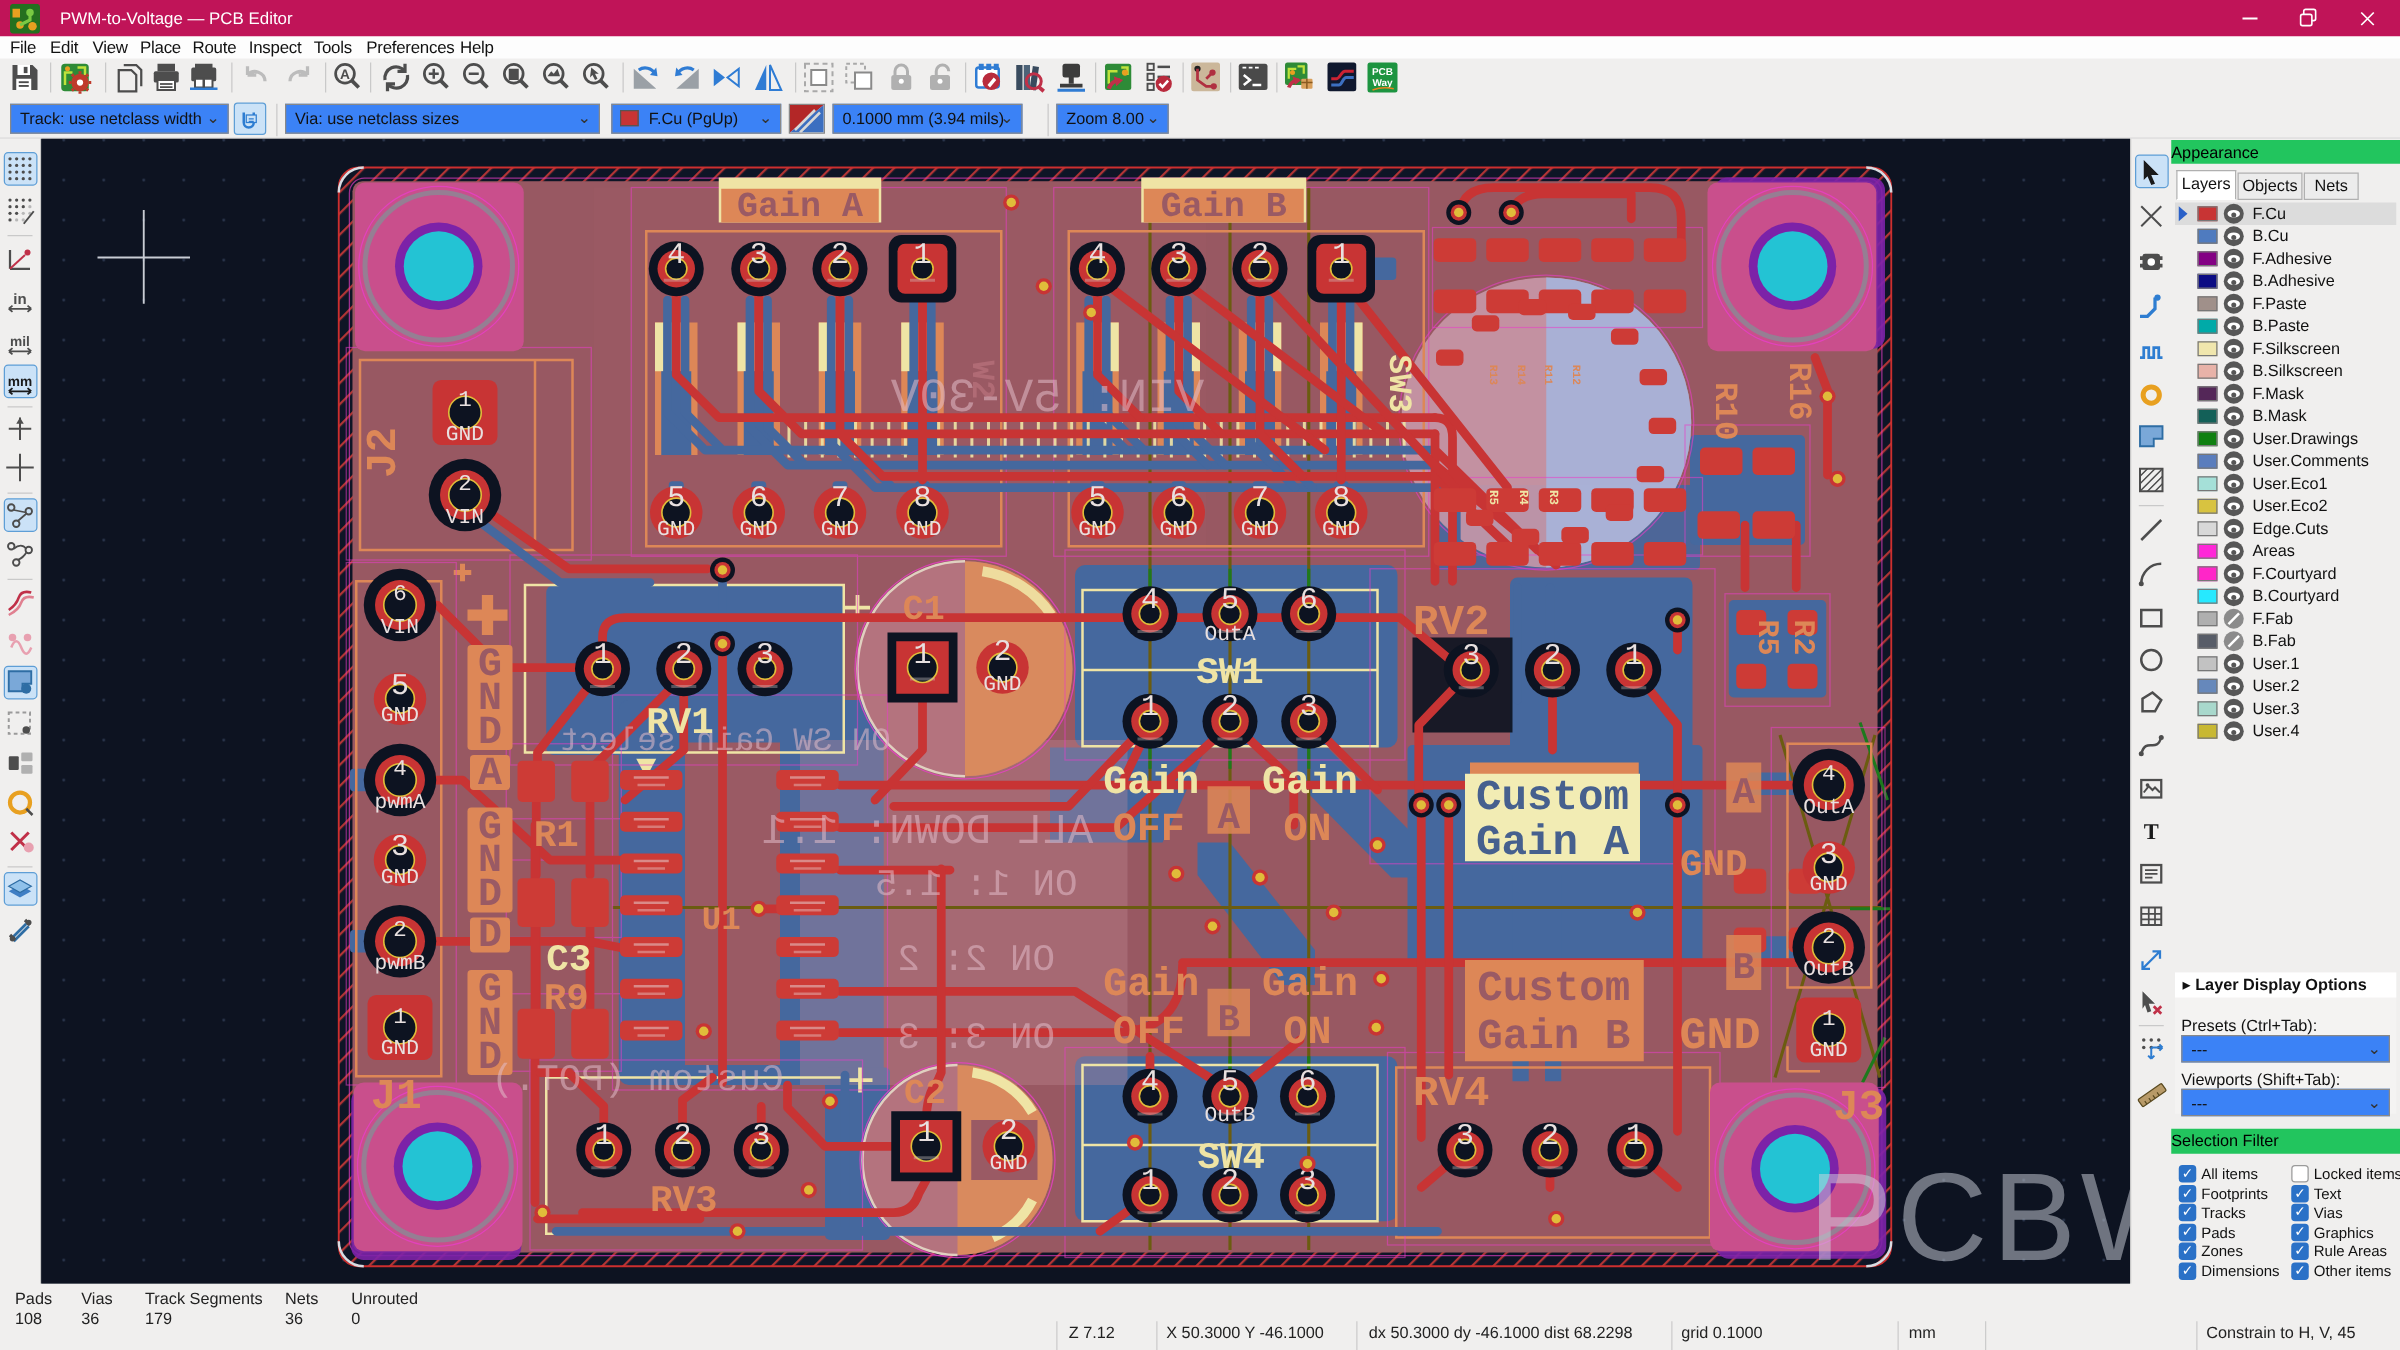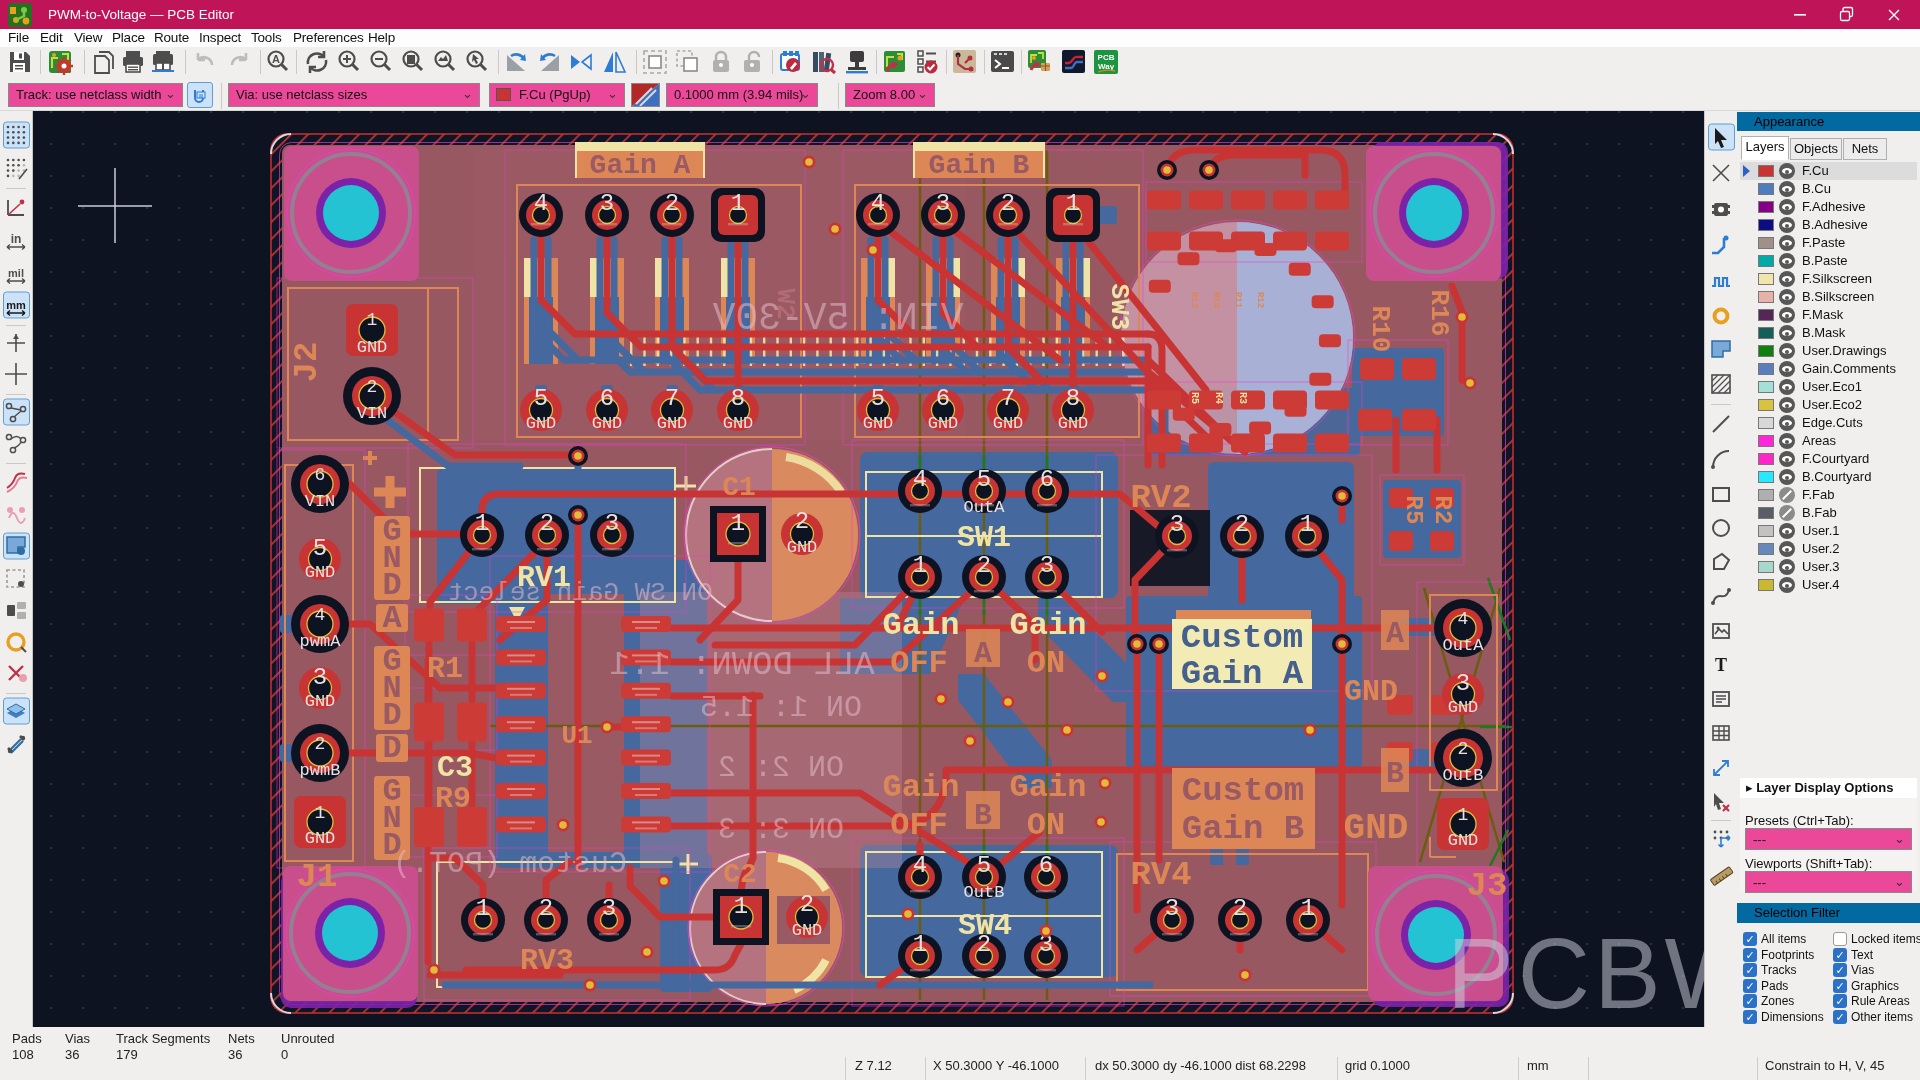--- a/index.html
+++ b/index.html
@@ -2,30 +2,30 @@
 <html><head><meta charset="utf-8"><style>
 *{margin:0;padding:0;box-sizing:border-box}
 html,body{width:1920px;height:1080px;overflow:hidden;font-family:"Liberation Sans",sans-serif;background:#f0efee}
 .abs{position:absolute}
 #titlebar{position:absolute;left:0;top:0;width:1920px;height:30px;background:#c01458;color:#fff;font-size:13.5px}
 #titlebar .ttext{position:absolute;left:48px;top:6px}
 #menubar{position:absolute;left:0;top:29px;width:1920px;height:18px;background:#fdfdfd}
 #menubar span{position:absolute;top:1px;font-size:13.5px;letter-spacing:-0.2px;color:#111}
 #toolbar1{position:absolute;left:0;top:47px;width:1920px;height:33px;background:#f0efee}
 #toolbar2{position:absolute;left:0;top:80px;width:1920px;height:31px;background:#f0efee;border-bottom:1px solid #d8d8d8}
-.combo{position:absolute;top:3px;height:24px;background:#ec4899;border:1px solid #888;font-size:13px;color:#111;line-height:22px;padding-left:7px}
+.combo{position:absolute;top:3px;height:24px;background:#3b82f6;border:1px solid #888;font-size:13px;color:#111;line-height:22px;padding-left:7px}
 .combo .chev{position:absolute;right:6px;top:-1px;color:#333;font-size:13px;font-weight:normal}
 .tsep{position:absolute;top:3px;width:1px;height:26px;background:#c9c9c9}
 #leftbar{position:absolute;left:0;top:111px;width:33px;height:916px;background:#f0efee;border-right:1px solid #c8c8c8}
 #rightbar{position:absolute;left:1704px;top:111px;width:33px;height:916px;background:#f0efee;border-left:1px solid #c8c8c8}
 .tbtn{position:absolute;left:3px;width:26px;height:26px;border-radius:3px}
 .tbtn.on{background:#cbe2f7;border:1px solid #5e9ed6}
 .tbtn svg{position:absolute;left:1px;top:1px}
 #panel{position:absolute;left:1737px;top:111px;width:183px;height:916px;background:#f0efee;font-size:13px;color:#111}
-.phead{position:absolute;left:0;width:183px;height:19px;background:#0369a1;color:#000;padding-left:17px;line-height:19px}
+.phead{position:absolute;left:0;width:183px;height:19px;background:#22c55e;color:#000;padding-left:0;line-height:19px}
 .tab{position:absolute;top:27px;height:22px;background:#ececec;border:1px solid #b0b0b0;font-size:13px;text-align:center;line-height:20px}
 .tab.act{background:#fff;border-bottom:1px solid #fff;height:24px;top:25px}
 .lrow{position:absolute;left:3px;width:177px;height:18px}
 .lrow .sw{position:absolute;left:18px;top:3px;width:16px;height:12px;border:1px solid #777}
 .lrow .nm{position:absolute;left:62px;top:1px;font-size:13px}
 .eye{position:absolute;left:39px;top:1px;width:16px;height:16px;border-radius:8px;background:#575757}
 .eye:before{content:"";position:absolute;left:3px;top:5px;width:10px;height:6px;border-radius:50%;background:#fff}
 .eye:after{content:"";position:absolute;left:6px;top:6.5px;width:4px;height:4px;border-radius:50%;background:#575757}
 .eyeoff{position:absolute;left:39px;top:1px;width:16px;height:16px;border-radius:8px;background:#8b8b8b}
 .eyeoff:before{content:"";position:absolute;left:2px;top:7px;width:12px;height:2px;background:#fff;transform:rotate(-45deg)}
@@ -1311,21 +1311,21 @@
         <span class="nm">B.Mask</span>
       </div>
       <div class="lrow" style="top:231px">
         <span class="sw" style="background:#0f8010"></span>
         <span class="eye"></span>
         <span class="nm">User.Drawings</span>
       </div>
       <div class="lrow" style="top:249px">
         <span class="sw" style="background:#5a7dbd"></span>
         <span class="eye"></span>
-        <span class="nm">Gain.Comments</span>
+        <span class="nm">User.Comments</span>
       </div>
       <div class="lrow" style="top:267px">
         <span class="sw" style="background:#a5e0d8"></span>
         <span class="eye"></span>
         <span class="nm">User.Eco1</span>
       </div>
       <div class="lrow" style="top:285px">
         <span class="sw" style="background:#d8c340"></span>
         <span class="eye"></span>
         <span class="nm">User.Eco2</span>

